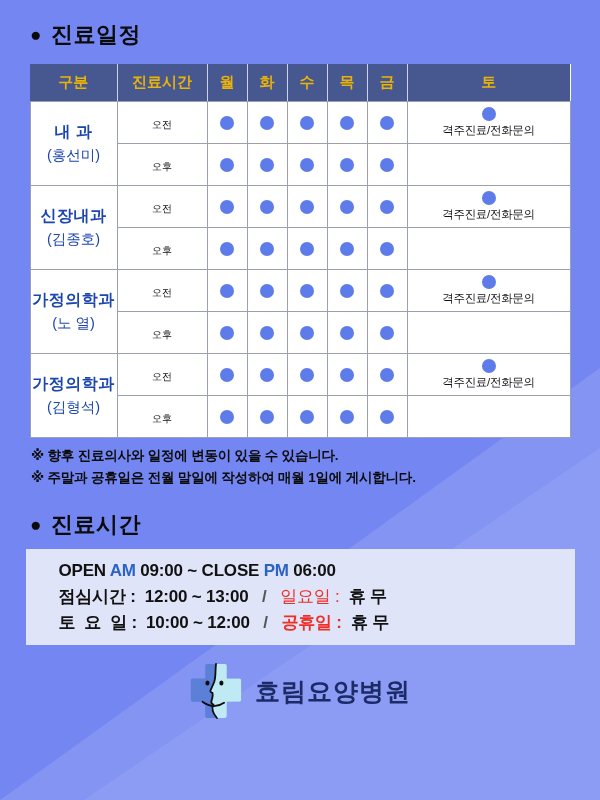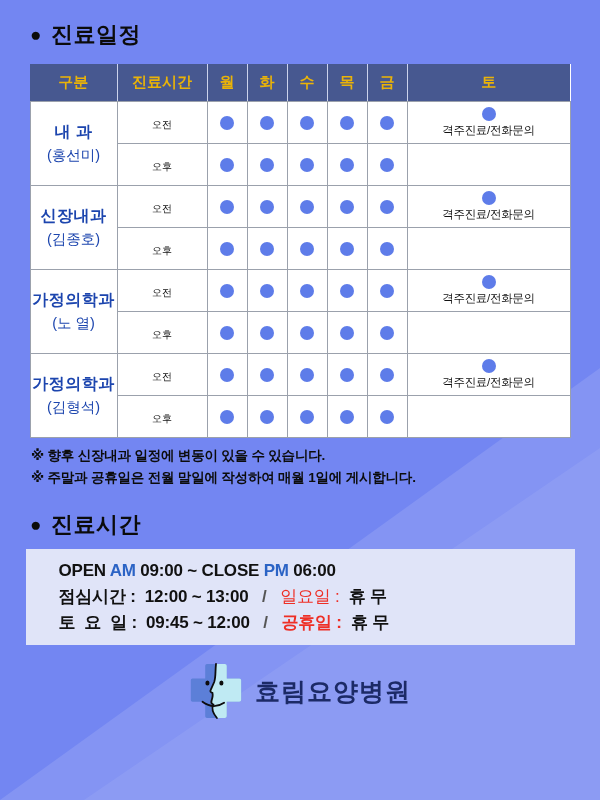--- a/index.html
+++ b/index.html
@@ -227,33 +227,33 @@
             <td><span class="dot"></span></td>
             <td><span class="dot"></span></td>
             <td><span class="dot"></span></td>
             <td><span class="dot"></span></td>
             <td class="sat-cell"></td>
           </tr>
         </tbody>
     </table>
 
     <div class="notes" id="notes">
-        <span class="note-line">※ 향후 신장내과 일정에 변동이 있을 수 있습니다.</span>
+        <span class="note-line">※ 향후 진료의사와 일정에 변동이 있을 수 있습니다.</span>
         <span class="note-line">※ 주말과 공휴일은 전월 말일에 작성하여 매월 1일에 게시합니다.</span>
       </div>
 
     <div class="section-heading hours">
       <span class="bullet">●</span>
       <span>진료시간</span>
     </div>
 
     <div class="hours-box" id="hours-box">
         <span class="hours-line"><span style="color: rgb(17, 17, 17); font-weight: 700; white-space: pre;">OPEN </span><span style="color: rgb(43, 99, 197); font-weight: 700; white-space: pre;">AM</span><span style="color: rgb(17, 17, 17); font-weight: 700; white-space: pre;"> 09:00 ~ CLOSE </span><span style="color: rgb(43, 99, 197); font-weight: 700; white-space: pre;">PM</span><span style="color: rgb(17, 17, 17); font-weight: 700; white-space: pre;"> 06:00</span></span>
         <span class="hours-line"><span style="color: rgb(17, 17, 17); white-space: pre;">점심시간 :  12:00 ~ 13:00</span><span style="color: rgb(85, 85, 85); white-space: pre;">   /   </span><span style="color: rgb(238, 47, 38); font-weight: 400; white-space: pre;">일요일 :  </span><span style="color: rgb(17, 17, 17); white-space: pre;">휴 무</span></span>
-        <span class="hours-line"><span style="color: rgb(17, 17, 17); white-space: pre;">토  요  일 :  09:45 ~ 12:00</span><span style="color: rgb(85, 85, 85); white-space: pre;">   /   </span><span style="color: rgb(238, 47, 38); font-weight: 700; white-space: pre;">공휴일 :  </span><span style="color: rgb(17, 17, 17); white-space: pre;">휴 무</span></span>
+        <span class="hours-line"><span style="color: rgb(17, 17, 17); white-space: pre;">토  요  일 :  10:00 ~ 12:00</span><span style="color: rgb(85, 85, 85); white-space: pre;">   /   </span><span style="color: rgb(238, 47, 38); font-weight: 700; white-space: pre;">공휴일 :  </span><span style="color: rgb(17, 17, 17); white-space: pre;">휴 무</span></span>
       </div>
 
     <div class="footer">
       <svg width="54" height="60" viewBox="0 0 60 64" aria-hidden="true">
         <path d="M20,2 h20 a2,2 0 0 1 2,2 v14 h14 a2,2 0 0 1 2,2 v22 a2,2 0 0 1 -2,2 H42 v16 a2,2 0 0 1 -2,2 H20 a2,2 0 0 1 -2,-2 V44 H4 a2,2 0 0 1 -2,-2 V20 a2,2 0 0 1 2,-2 h14 V4 a2,2 0 0 1 2,-2 Z" fill="#5c7fd8"></path>
         <path d="M30,2 L40,2 Q42,2 42,4 L42,18 L56,18 Q58,18 58,20 L58,42 Q58,44 56,44 L42,44 L42,60 Q42,62 40,62 L31,62 C26,56 25,51 27,47 Q24,46 25,43 C26,40 27,37 26,34 Q23,33 24,31 L28,22 C30,16 29,10 30,2 Z" fill="#bfeaf3"></path>
         <path d="M30,2 C29,10 30,16 28,22 L24,31 Q23,33 26,34 C27,37 26,40 25,43 Q24,46 27,47 C25,51 26,56 31,62" fill="none" stroke="#0d0d0d" stroke-width="2" stroke-linecap="round"></path>
         <path d="M15,44 Q27,53 39,45" fill="none" stroke="#0d0d0d" stroke-width="2" stroke-linecap="round"></path>
         <ellipse cx="20.5" cy="23" rx="2.3" ry="2.8" fill="#0d0d0d"></ellipse>
         <ellipse cx="36" cy="23" rx="2.3" ry="2.8" fill="#0d0d0d"></ellipse>

